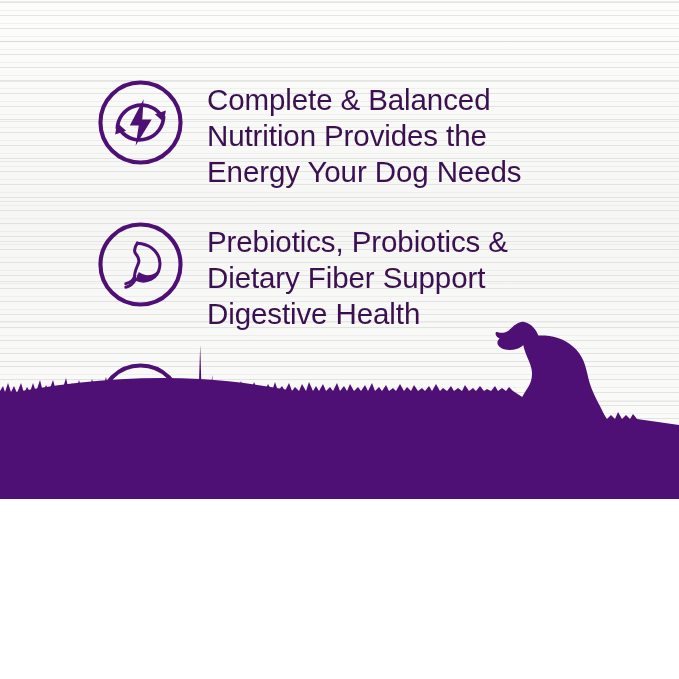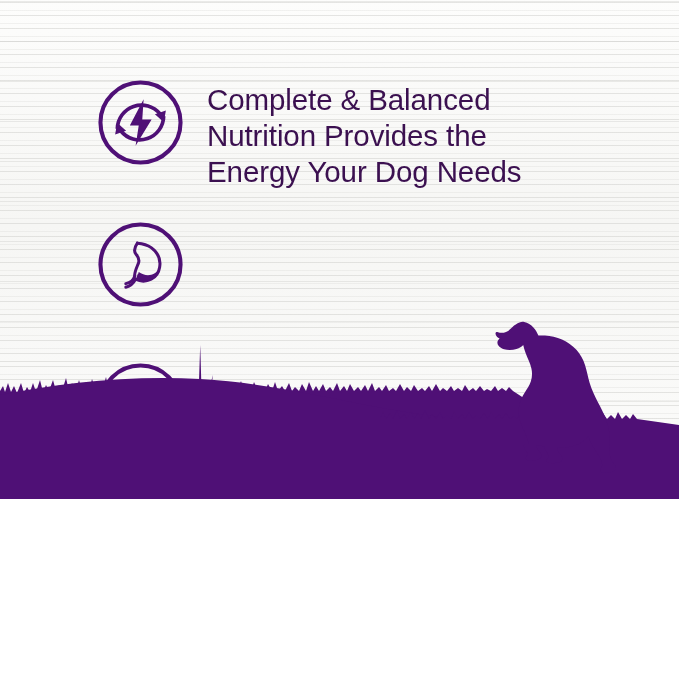--- a/index.html
+++ b/index.html
@@ -131,20 +131,23 @@
           <path d="M46.5 26 C52.5 26.5 58 28 62 31 C69.5 36.5 73 44.5 71.5 53 C70.5 59.5 67 64 62 66.5 C56 69.5 49.5 69 44.5 66.5"></path>
 
           <path d="M43.5 63 C42 68 38 70.5 33.5 71.5"></path>
           <path d="M44.5 66.5 C42 71.5 38 74.5 33.5 75.5"></path>
         </g>
 
         <path d="M47 60.5 C52.5 64.5 59.5 65.5 65 63 C68.5 61.4 70.6 58.6 71.4 55.4 C70 61.2 66.5 65.3 61.8 67.4 C56.2 70 49.8 69.3 45 66.4 Z" fill="#4F1076"></path>
         <path d="M48 58.5 C53.5 62.5 60.5 63 65.5 60.2 C68 58.7 69.7 56.4 70.6 53.8 C70.2 60 66.3 64.2 61.4 66.1 C56 68.2 50.3 67.2 46.3 64 Z" fill="#4F1076"></path>
       </svg>
     </div>
+    <div class="benefit-text">Prebiotics, Probiotics &amp;
+Dietary Fiber Support
+Digestive Health</div>
   </div>
 
   <div class="benefit-row" id="benefit-row-2">
     <div class="icon-wrap">
       <svg class="benefit-icon" viewBox="0 0 100 100" aria-hidden="true">
         <circle cx="50" cy="50" r="45" fill="none" stroke="#4F1076" stroke-width="4.6"></circle>
         <g fill="none" stroke="#4F1076" stroke-width="3" stroke-linecap="round">
 
           <path d="M25.5 66 C27 52 34 40.5 45 33"></path>
           <path d="M36 70 C37.5 55 45 43 57 35"></path>

